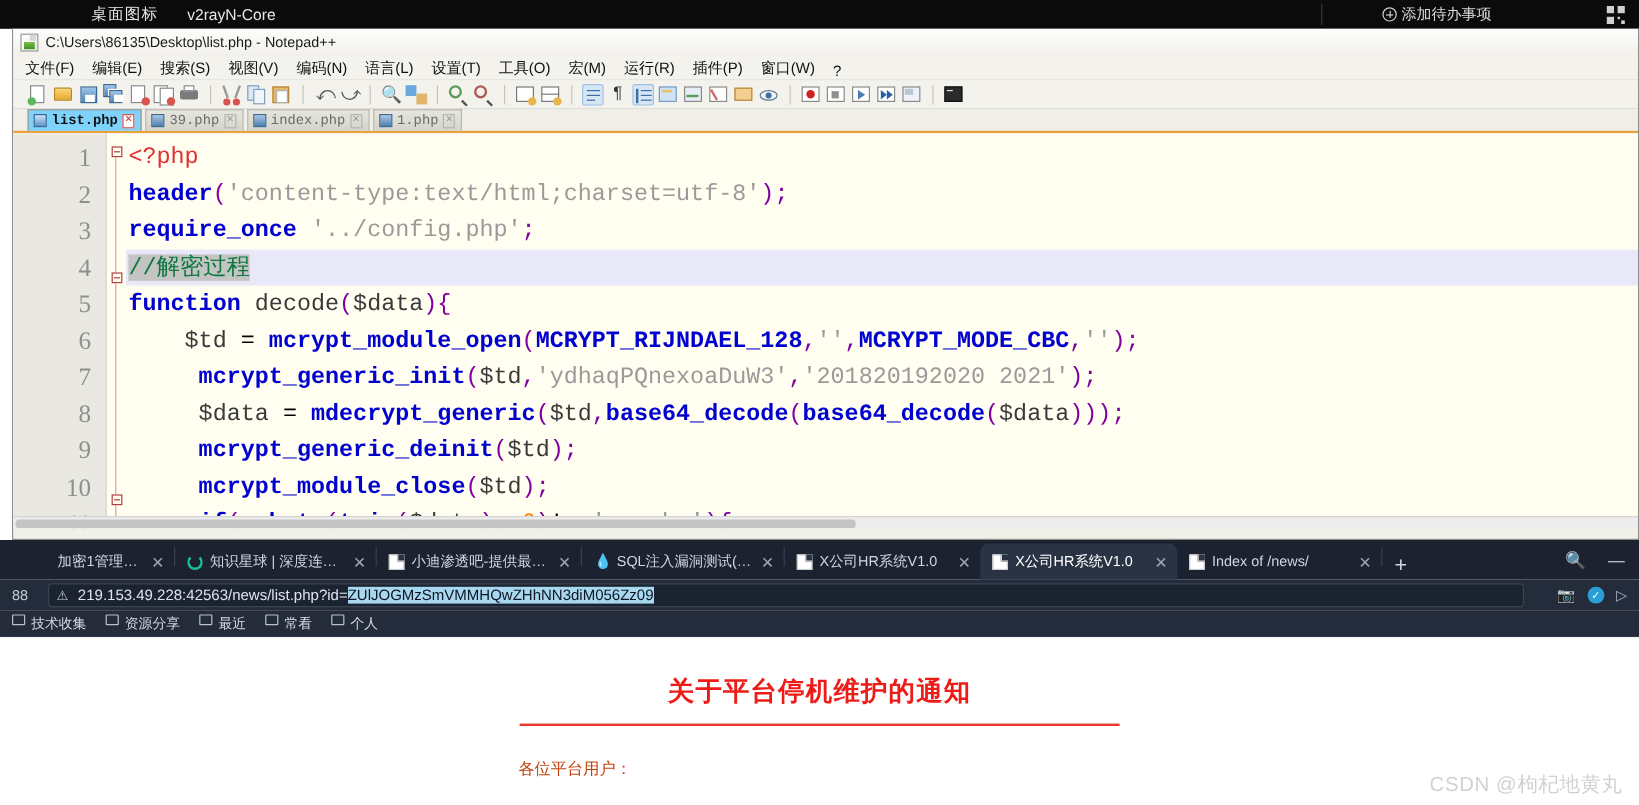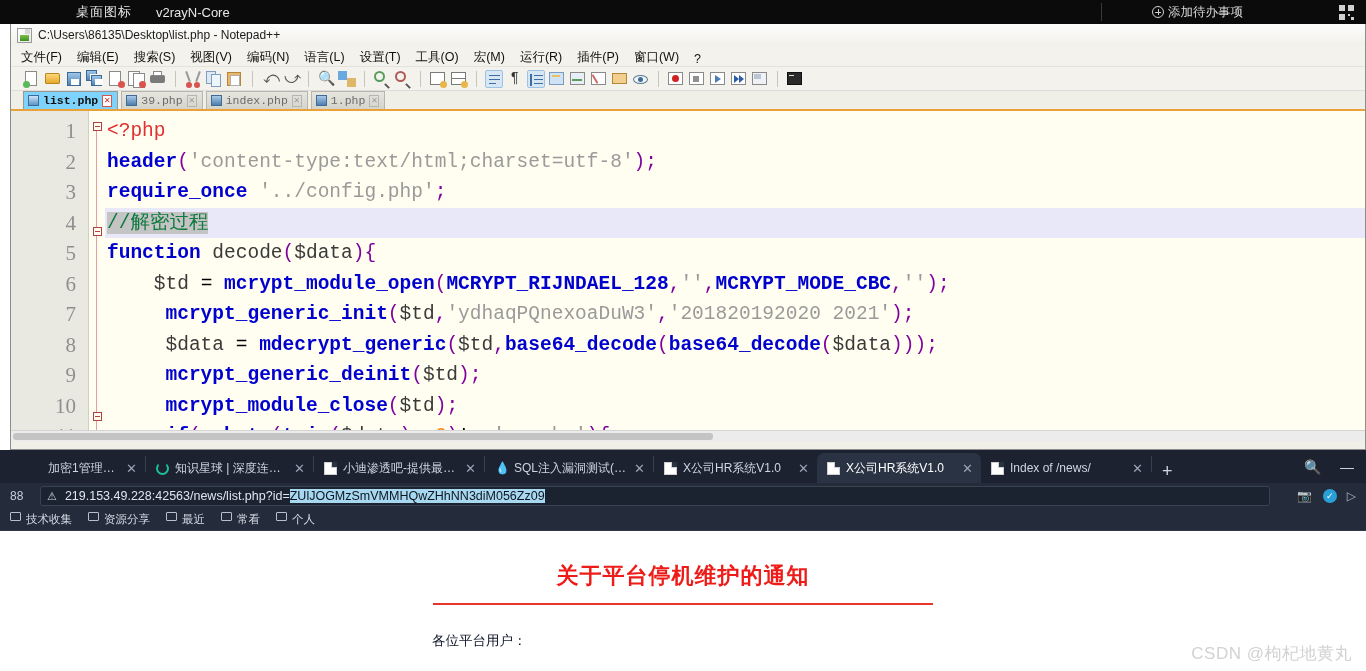--- a/index.html
+++ b/index.html
@@ -217,21 +217,21 @@
     height: 140px; background: #fff; position: relative; overflow: hidden;
   }
   #notice-title {
     text-align: center; color: #ee1c18; font-size: 22px; font-weight: bold;
     padding-top: 30px; letter-spacing: 1px;
   }
   #notice-rule {
     width: 500px; height: 2px; background: #e8362f; margin: 12px auto 0;
   }
   #notice-greet {
-    margin: 27px 0 0 432px; font-size: 13.5px; color: #0f172a;
+    margin: 27px 0 0 432px; font-size: 13.5px; color: #c2410c;
   }
   #watermark {
     position: absolute; right: 14px; bottom: 6px;
     color: #d2d2d2; font-size: 17px; letter-spacing: 0.5px;
   }
 </style>
 </head>
 <body>
 
 <div id="desktop-bar">

